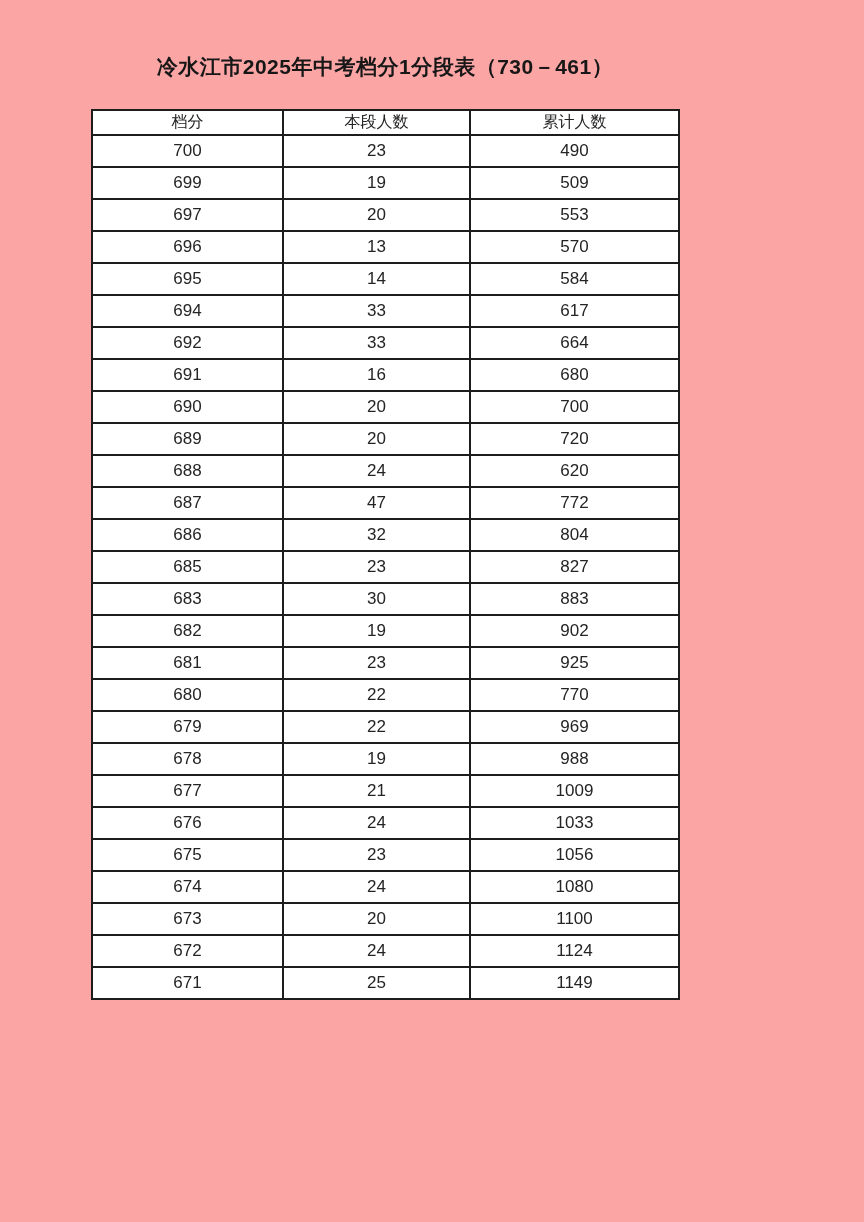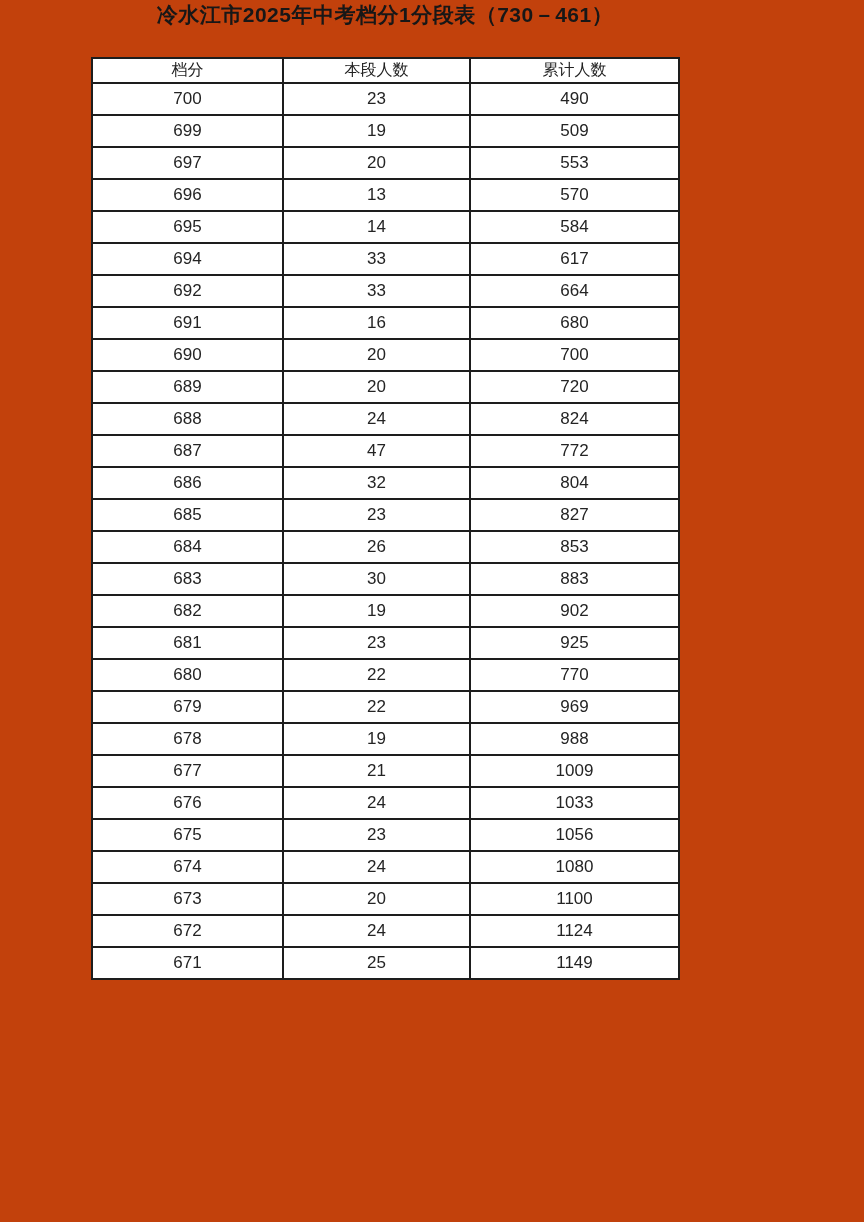--- a/index.html
+++ b/index.html
@@ -10,22 +10,23 @@
   body {
     width: 864px;
     height: 1222px;
     font-family: "Liberation Sans", "DejaVu Sans", sans-serif;
     color: #1c1c1c;
   }
   .page {
     position: relative;
     width: 864px;
     height: 1222px;
-    background: #c2410c;
+    background: #fca5a5;
     box-sizing: border-box;
+    padding-top: 52px;
   }
   .doc-title {
     margin: 0;
     width: 770px;
     text-align: center;
     font-size: 21px;
     line-height: 30px;
     font-weight: bold;
     color: #171717;
     letter-spacing: 0.5px;
@@ -127,41 +128,36 @@
     <td>700</td>
   </tr>
         <tr>
     <td>689</td>
     <td>20</td>
     <td>720</td>
   </tr>
         <tr>
     <td>688</td>
     <td>24</td>
-    <td>824</td>
+    <td>620</td>
   </tr>
         <tr>
     <td>687</td>
     <td>47</td>
     <td>772</td>
   </tr>
         <tr>
     <td>686</td>
     <td>32</td>
     <td>804</td>
   </tr>
         <tr>
     <td>685</td>
     <td>23</td>
     <td>827</td>
-  </tr>
-        <tr>
-    <td>684</td>
-    <td>26</td>
-    <td>853</td>
   </tr>
         <tr>
     <td>683</td>
     <td>30</td>
     <td>883</td>
   </tr>
         <tr>
     <td>682</td>
     <td>19</td>
     <td>902</td>

